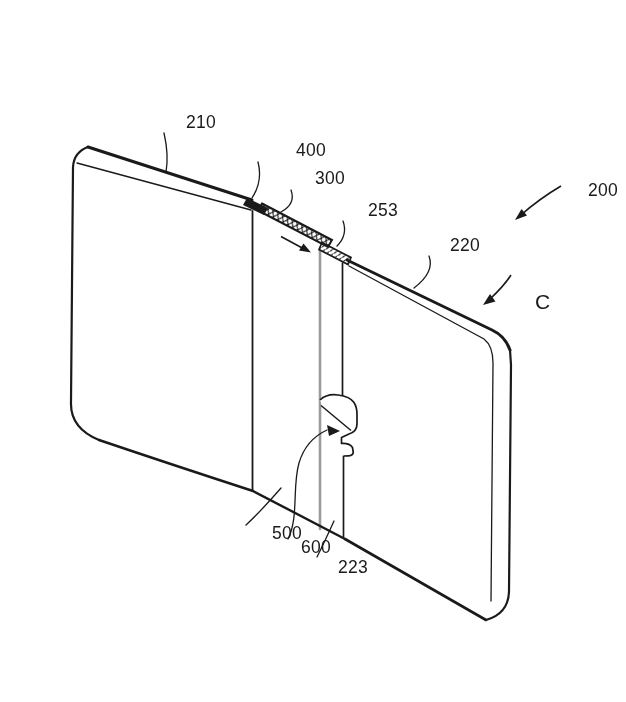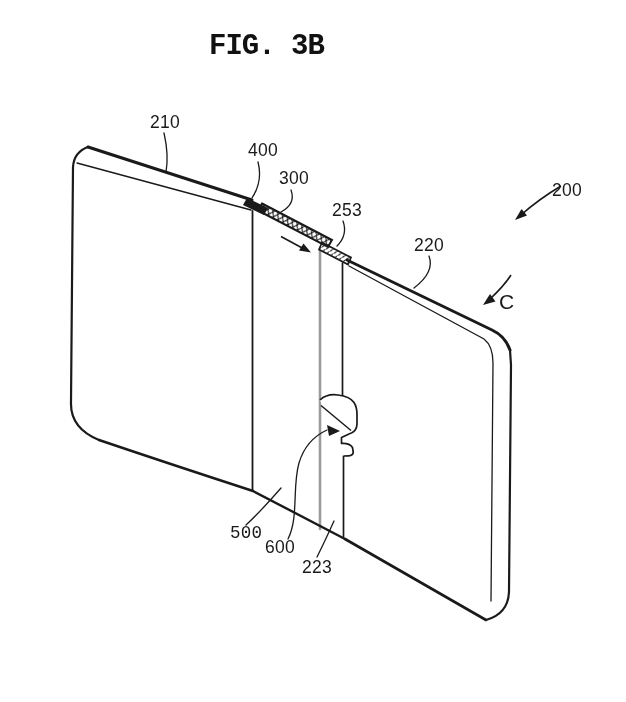--- a/index.html
+++ b/index.html
@@ -14,29 +14,29 @@
   .fig-title{
     position:absolute;left:209px;top:30px;width:140px;
     font-family:"Liberation Mono","DejaVu Sans Mono",monospace;
     font-weight:bold;font-size:29px;letter-spacing:-1px;color:#111;
     white-space:pre;
   }
   .ref{
     position:absolute;
     font-size:17.5px;color:#1a1a1a;letter-spacing:0.3px;
     white-space:nowrap;
+    margin-left:36px;
   }
   .ref-c{font-size:21px;}
 </style>
 </head>
 <body>
 
 <div class="page">
 
-  <div class="fig-title">FIG. 3B</div>
 
   <svg class="drawing" width="626" height="702" viewBox="0 0 626 702">
     <defs>
       <pattern id="xh" patternUnits="userSpaceOnUse" width="5.5" height="8" patternTransform="rotate(28.5)">
         <path d="M0,0 L5.5,8 M5.5,0 L0,8" stroke="#1a1a1a" stroke-width="1" fill="none"></path>
       </pattern>
       <pattern id="dh" patternUnits="userSpaceOnUse" width="4.5" height="8" patternTransform="rotate(28.5)">
         <path d="M4.5,0 L0,8" stroke="#1a1a1a" stroke-width="1" fill="none"></path>
       </pattern>
     </defs>
@@ -97,23 +97,23 @@
       <polygon points="515,220 521.5,209 527,215.5" fill="#1a1a1a"></polygon>
     </g>
 
     <g>
       <path d="M511,275 Q504,286 490,299" stroke="#1a1a1a" stroke-width="1.6" fill="none"></path>
       <polygon points="483,305 490,294 495.5,301.5" fill="#1a1a1a"></polygon>
     </g>
   </svg>
 
   <div class="ref" style="left:150px;top:112px;">210</div>
-  <div class="ref" style="left:248px;top:140px;">400</div>
+  <div class="ref" style="left:260px;top:140px;">400</div>
   <div class="ref" style="left:279px;top:168px;">300</div>
   <div class="ref" style="left:332px;top:200px;">253</div>
   <div class="ref" style="left:414px;top:235px;">220</div>
   <div class="ref" style="left:552px;top:180px;">200</div>
   <div class="ref ref-c" style="left:499px;top:290px;">C</div>
-  <div class="ref" style="left:230px;top:523px;font-family:Liberation Mono, monospace;">500</div>
+  <div class="ref" style="left:236px;top:523px;">500</div>
   <div class="ref" style="left:265px;top:537px;">600</div>
   <div class="ref" style="left:302px;top:557px;">223</div>
 
 </div>
 
 </body></html>

